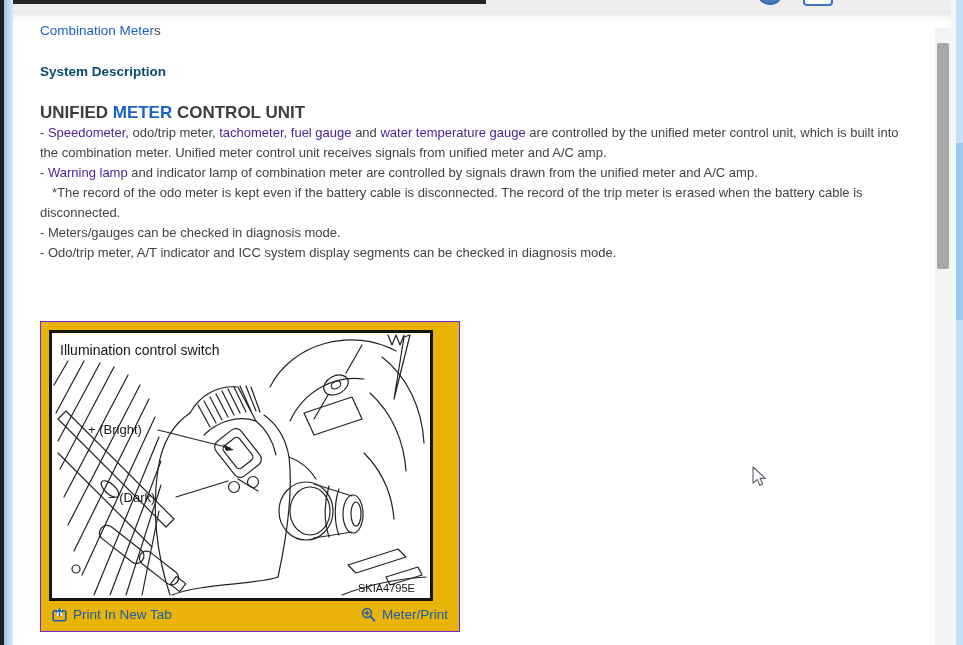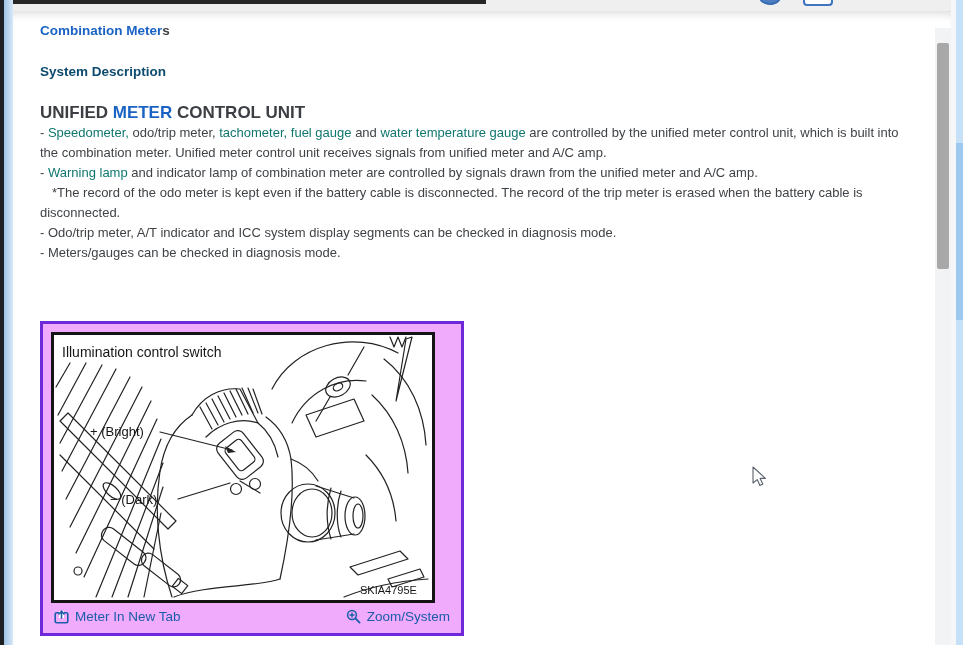--- a/index.html
+++ b/index.html
@@ -21,30 +21,30 @@
   .partial-print-icon{position:absolute;left:803px;top:-7px;width:26px;height:11px;
              border:2px solid #3f74c0;border-top:none;border-radius:0 0 4px 4px;background:#fdfdfe;}
   
   .panel{position:absolute;left:13px;top:11px;width:938px;height:634px;background:#ffffff;
          border-radius:0 4px 0 0;box-shadow:inset 0 10px 10px -8px rgba(0,0,0,.16);}
   
   .scrollbar-track{position:absolute;left:935px;top:28px;width:16px;height:617px;background:#f1f3f4;}
   .scrollbar-thumb{position:absolute;left:937px;top:43px;width:12px;height:226px;background:#a8a8a8;border-radius:2px;}
   
   .content{position:absolute;left:27px;top:10px;width:880px;}
-  .content h1{font-size:13.5px;line-height:20px;margin:0;font-weight:bold;color:#3b3e42;}
+  .content h1{font-size:13.5px;line-height:20px;margin:0;font-weight:normal;color:#3b3e42;}
   .content h2{font-size:13.5px;line-height:20px;margin:21px 0 0;font-weight:bold;color:#0c4a6e;}
   .content h3{font-size:17px;line-height:20px;margin:21px 0 0;font-weight:bold;color:#3b3e42;}
   .paras p{margin:0;font-size:13px;line-height:20px;color:#3f4347;}
   .paras p.note{text-indent:12px;}
-  .blue{color:#0f766e;}
+  .blue{color:#4c1d95;}
   h1 .blue, h3 .blue{color:#1a63c4;}
   
-  .figure-widget{position:absolute;left:27px;top:310px;width:402px;background:#f0abfc;
-                 border:3px solid #6d28d9;padding:8px 8px 3px 8px;box-sizing:content-box;}
+  .figure-widget{position:absolute;left:27px;top:310px;width:402px;background:#eab308;
+                 border:1px solid #6d28d9;padding:8px 8px 3px 8px;box-sizing:content-box;}
   .figure-image{width:378px;height:265px;background:#ffffff;border:3px solid #141414;}
   .figure-image svg{display:block;}
   .figure-links{display:flex;justify-content:space-between;align-items:center;height:27px;padding:0 3px;}
   .fig-link{display:flex;align-items:center;gap:6px;color:#1a5dab;font-size:13.5px;text-decoration:none;cursor:pointer;}
   .fig-link svg{display:block;}
   
   .drawing path,.drawing line,.drawing rect,.drawing circle,.drawing ellipse{
       stroke:#222;fill:none;stroke-width:1.2;stroke-linecap:round;stroke-linejoin:round;}
   .drawing .fill{fill:#222;stroke:none;}
   .drawing text{font-family:"Liberation Sans",sans-serif;fill:#161616;stroke:none;}
@@ -66,22 +66,22 @@
 
   <div class="panel">
     <div class="content">
       <h1><span class="blue">Combination Meter</span><span>s</span></h1>
       <h2>System Description</h2>
       <h3><span>UNIFIED </span><span class="blue">METER</span><span> CONTROL UNIT</span></h3>
       <div class="paras">
           <p><span>-  </span><span class="blue">Speedometer,</span><span> odo/trip meter, </span><span class="blue">tachometer,</span><span> </span><span class="blue">fuel gauge</span><span> and </span><span class="blue">water temperature gauge</span><span> are controlled by the unified meter control unit, which is built into the combination meter. Unified meter control unit receives signals from unified meter and A/C amp.</span></p>
           <p><span>-  </span><span class="blue">Warning lamp</span><span> and indicator lamp of combination meter are controlled by signals drawn from the unified meter and A/C amp.</span></p>
           <p class="note"><span>*The record of the odo meter is kept even if the battery cable is disconnected. The record of the trip meter is erased when the battery cable is disconnected.</span></p>
+          <p><span>-  Meters/gauges can be checked in diagnosis mode.</span></p>
           <p><span>-  Odo/trip meter, A/T indicator and ICC system display segments can be checked in diagnosis mode.</span></p>
-          <p><span>-  Meters/gauges can be checked in diagnosis mode.</span></p>
         </div>
     </div>
 
     <div class="figure-widget">
       <div class="figure-image">
         <svg class="drawing" width="378" height="265" viewBox="0 0 378 265">
 
           <path d="M16 28 L2 52"></path>
             <path d="M32 28 L4 80"></path>
             <path d="M48 30 L6 108"></path>
@@ -163,29 +163,29 @@
           <text x="306" y="259" font-size="11">SKIA4795E</text>
         </svg>
       </div>
       <div class="figure-links">
         <a class="fig-link">
           <svg width="15" height="15" viewBox="0 0 15 15">
             <rect x="1.2" y="3.8" width="12.6" height="10" rx="1.5" fill="none" stroke="#1a5dab" stroke-width="1.6"></rect>
             <rect x="5" y="2" width="5" height="7" fill="#ffffff" stroke="none"></rect>
             <path d="M7.5 9 L7.5 2.6 M5 5 L7.5 2.2 L10 5" fill="none" stroke="#1a5dab" stroke-width="1.6" stroke-linecap="round" stroke-linejoin="round"></path>
           </svg>
-          <span>Meter In New Tab</span>
+          <span>Print In New Tab</span>
         </a>
         <a class="fig-link">
           <svg width="15" height="15" viewBox="0 0 15 15">
             <circle cx="6" cy="6" r="4.4" fill="none" stroke="#1a5dab" stroke-width="1.5"></circle>
             <path d="M9.4 9.4 L13.6 13.6" stroke="#1a5dab" stroke-width="1.8" stroke-linecap="round"></path>
             <path d="M4 6 L8 6 M6 4 L6 8" stroke="#1a5dab" stroke-width="1.3" stroke-linecap="round"></path>
           </svg>
-          <span>Zoom/System</span>
+          <span>Meter/Print</span>
         </a>
       </div>
     </div>
   </div>
 
   <div class="scrollbar-track"></div>
   <div class="scrollbar-thumb"></div>
 
   <div class="edge-right-white"></div>
   <div class="edge-right-blue">

